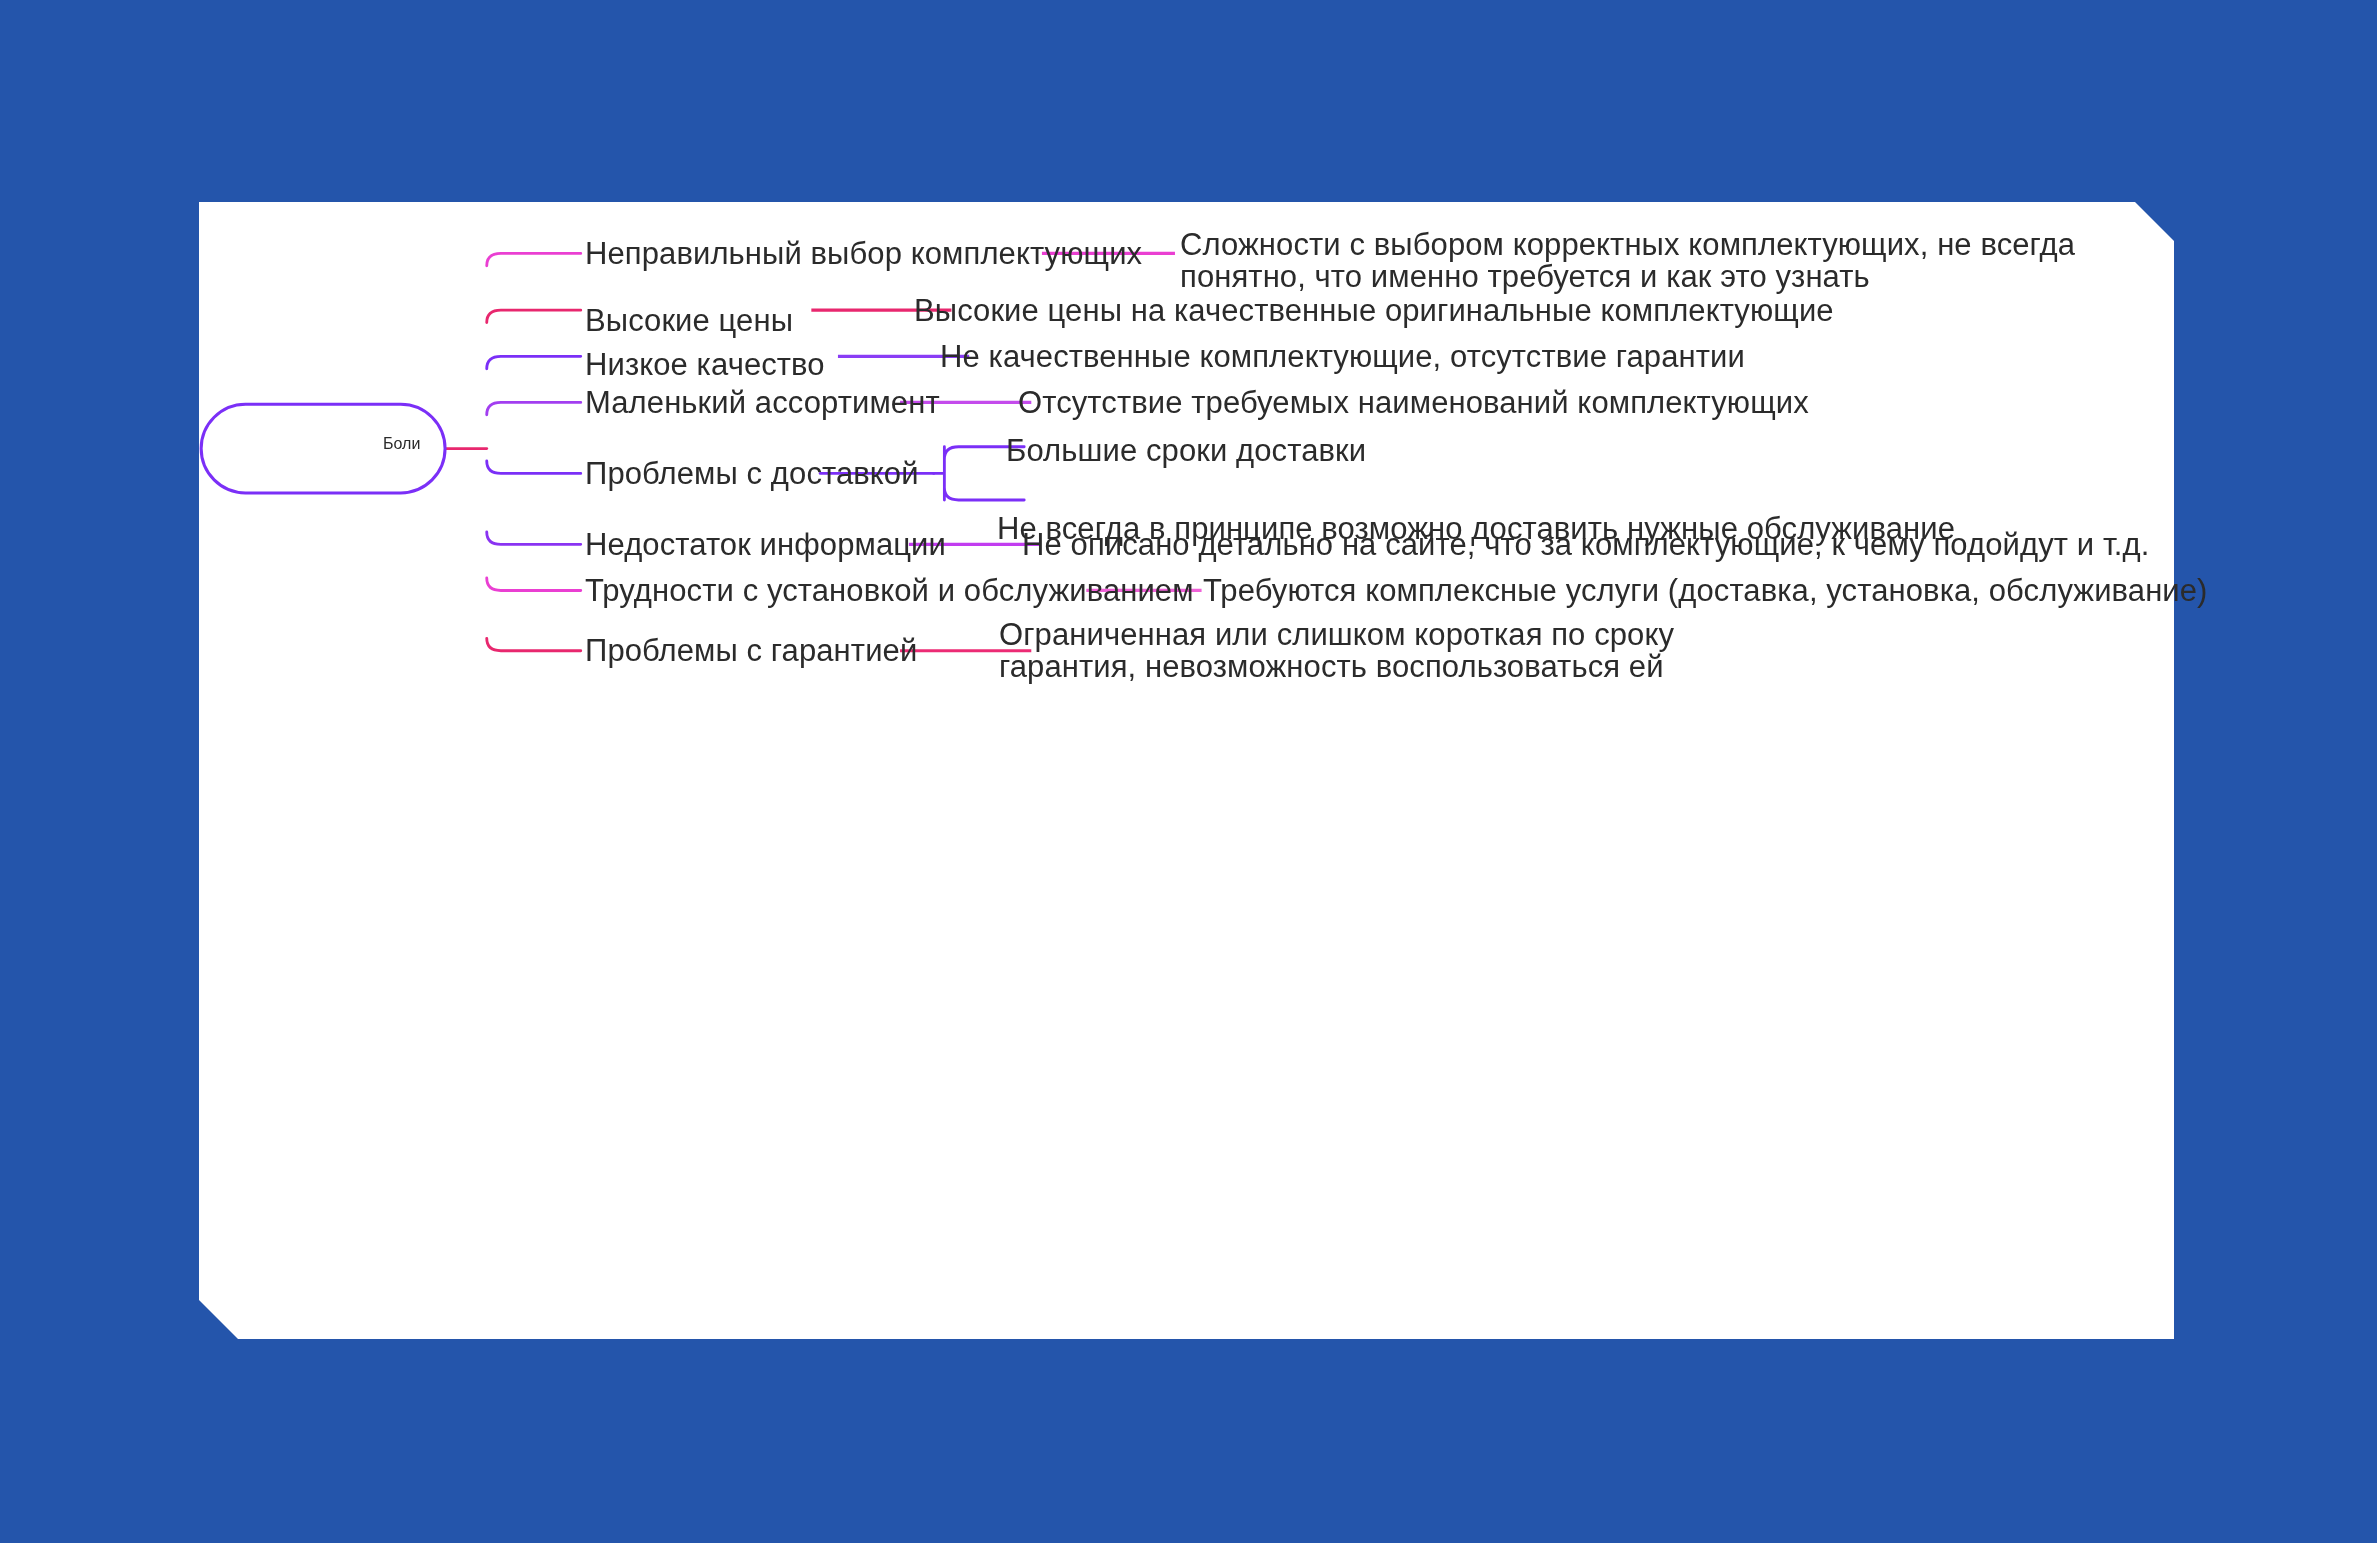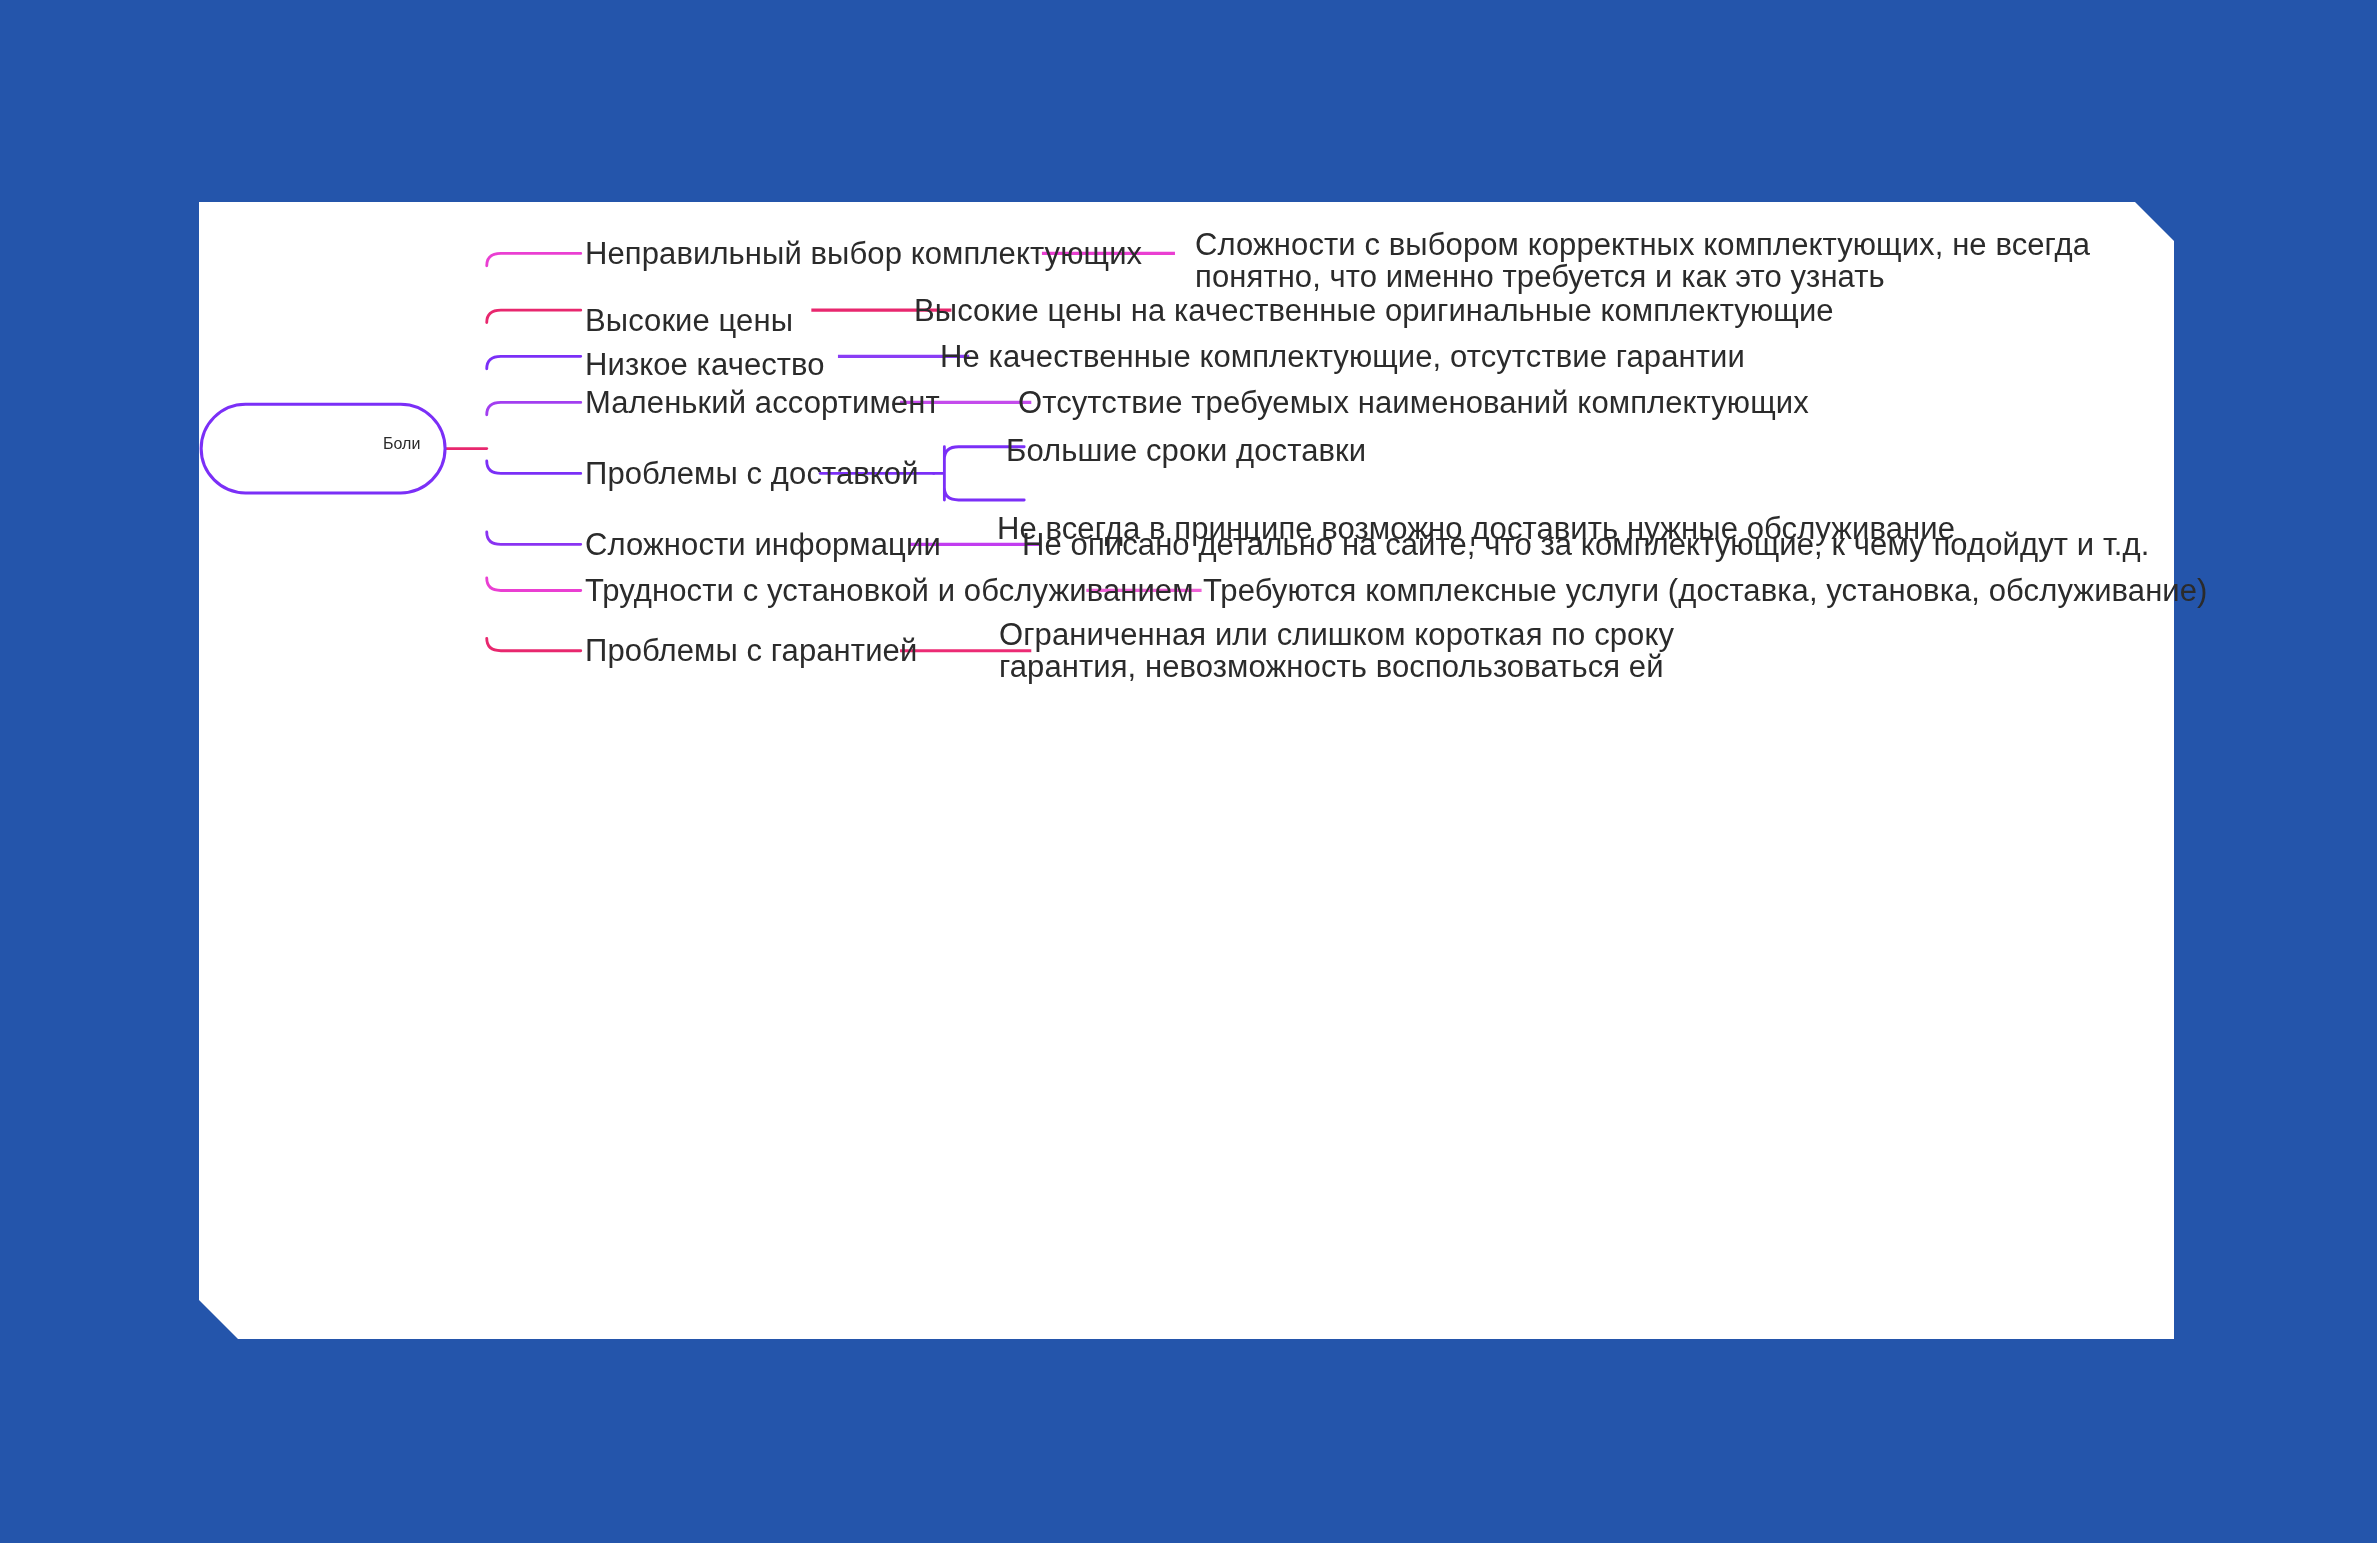--- a/index.html
+++ b/index.html
@@ -146,25 +146,25 @@
     <rect class="root-shape" x="2" y="228" width="275" height="100" rx="50" ry="50"></rect>
   </svg>
 
   <div class="root-label" style="left:383px; top:435px;">Боли</div>
 
   <div class="mm-label" style="left:585px; top:238px;">Неправильный выбор комплектующих</div>
   <div class="mm-label" style="left:585px; top:295px;margin-top:10px;">Высокие цены</div>
   <div class="mm-label" style="left:585px; top:341px;margin-top:8px;">Низкое качество</div>
   <div class="mm-label" style="left:585px; top:387px;">Маленький ассортимент</div>
   <div class="mm-label" style="left:585px; top:458px;">Проблемы с доставкой</div>
-  <div class="mm-label" style="left:585px; top:529px;">Сложности информации</div>
+  <div class="mm-label" style="left:585px; top:529px;">Недостаток информации</div>
   <div class="mm-label" style="left:585px; top:575px;">Трудности с установкой и обслуживанием</div>
   <div class="mm-label" style="left:585px; top:635px;">Проблемы с гарантией</div>
 
-  <div class="mm-label wrap" style="left:1180px; top:229px; width:896px;margin-left:15px;">Сложности с выбором корректных комплектующих, не всегда понятно, что именно требуется и как это узнать</div>
+  <div class="mm-label wrap" style="left:1180px; top:229px; width:896px;">Сложности с выбором корректных комплектующих, не всегда понятно, что именно требуется и как это узнать</div>
 
   <div class="mm-label" style="left:914px; top:295px;">Высокие цены на качественные оригинальные комплектующие</div>
 
   <div class="mm-label" style="left:940px; top:341px;">Не качественные комплектующие, отсутствие гарантии</div>
 
   <div class="mm-label" style="left:1018px; top:387px;">Отсутствие требуемых наименований комплектующих</div>
 
   <div class="mm-label" style="left:1006px; top:435px;">Большие сроки доставки</div>
 
   <div class="mm-label" style="left:997px; top:513px;">Не всегда в принципе возможно доставить нужные обслуживание</div>

